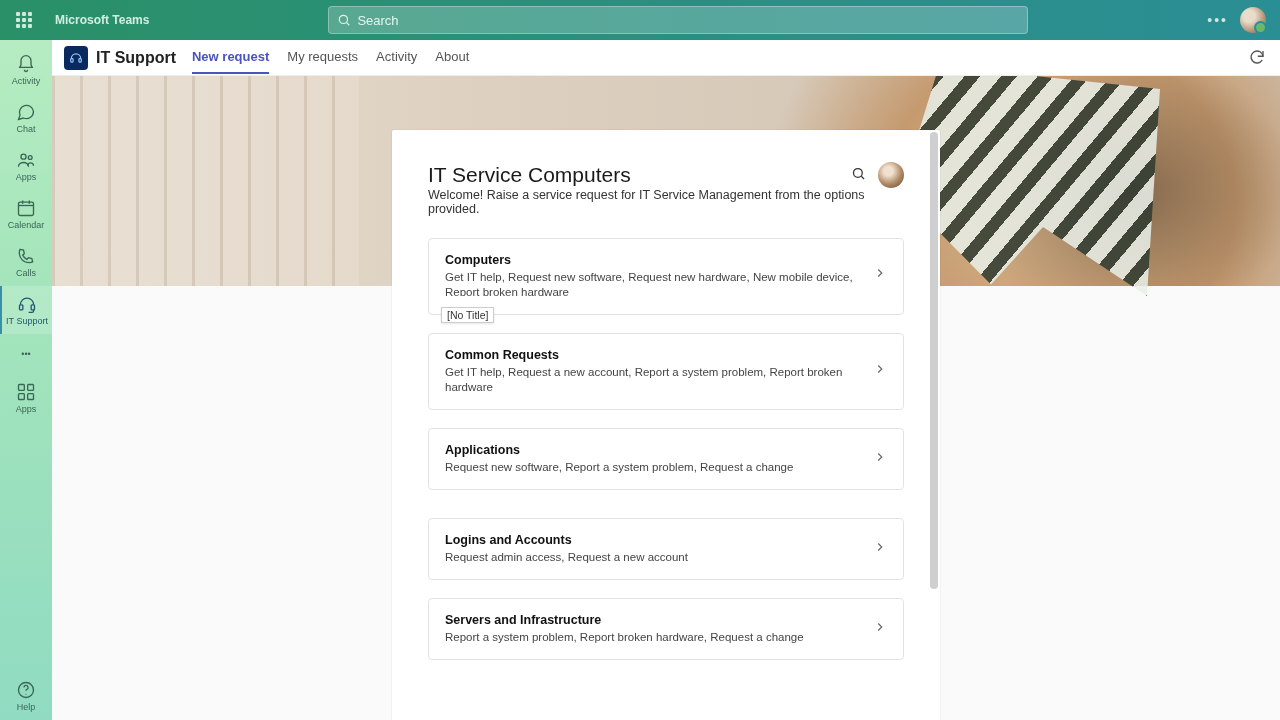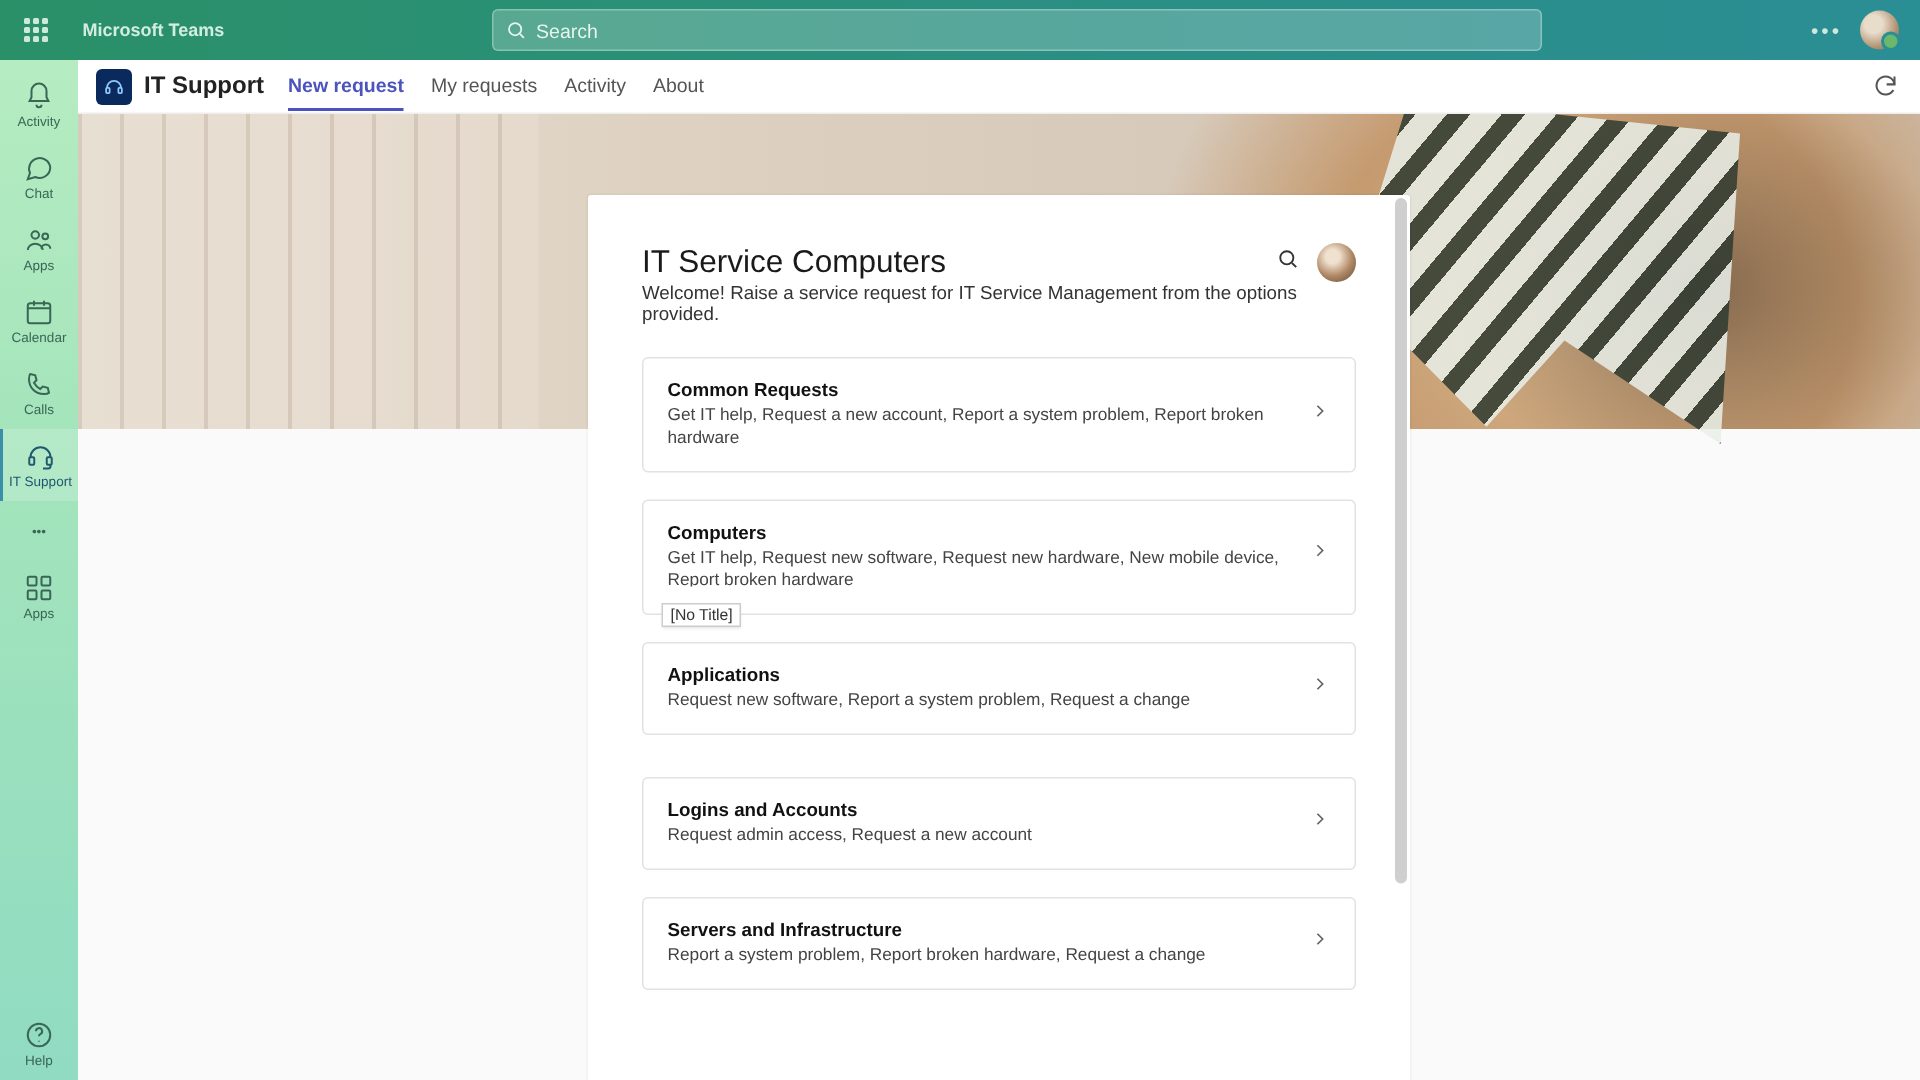--- a/index.html
+++ b/index.html
@@ -306,41 +306,41 @@
                   <line x1="21" y1="21" x2="16.5" y2="16.5"></line>
                 </svg>
             </div>
             <div class="panel-avatar"></div>
           </div>
         </div>
         <div class="panel-sub">Welcome! Raise a service request for IT Service Management from the options provided.</div>
 
         <div class="cards">
 
+          <div class="card" style="padding-bottom:18px;">
+            <div class="card-text">
+              <div class="card-title">Computers</div>
+              <div class="card-desc" style="max-height:26px; overflow:hidden;">Get IT help, Request new software, Request new hardware, New mobile device, Report broken hardware</div>
+            </div>
+            <div class="card-chevron"><svg viewBox="0 0 24 24">
+                  <polyline points="9 6 15 12 9 18"></polyline>
+                </svg></div>
+            <div class="tooltip-chip">[No Title]</div>
+          </div>
+
           <div class="card">
             <div class="card-text">
               <div class="card-title">Common Requests</div>
               <div class="card-desc">Get IT help, Request a new account, Report a system problem, Report broken hardware</div>
             </div>
             <div class="card-chevron"><svg viewBox="0 0 24 24">
                   <polyline points="9 6 15 12 9 18"></polyline>
                 </svg></div>
           </div>
 
-          <div class="card" style="padding-bottom:18px;">
-            <div class="card-text">
-              <div class="card-title">Computers</div>
-              <div class="card-desc" style="max-height:26px; overflow:hidden;">Get IT help, Request new software, Request new hardware, New mobile device, Report broken hardware</div>
-            </div>
-            <div class="card-chevron"><svg viewBox="0 0 24 24">
-                  <polyline points="9 6 15 12 9 18"></polyline>
-                </svg></div>
-            <div class="tooltip-chip">[No Title]</div>
-          </div>
-
           <div class="card">
             <div class="card-text">
               <div class="card-title">Applications</div>
               <div class="card-desc">Request new software, Report a system problem, Request a change</div>
             </div>
             <div class="card-chevron"><svg viewBox="0 0 24 24">
                   <polyline points="9 6 15 12 9 18"></polyline>
                 </svg></div>
           </div>
 

